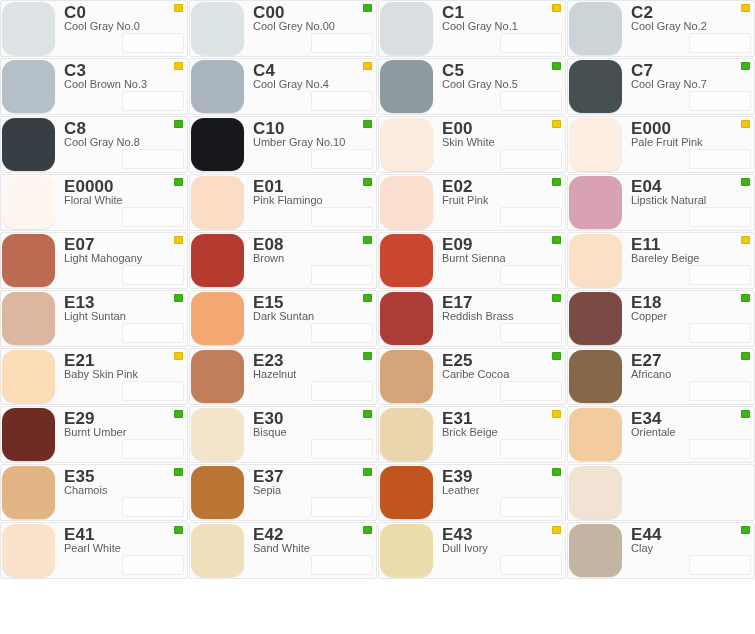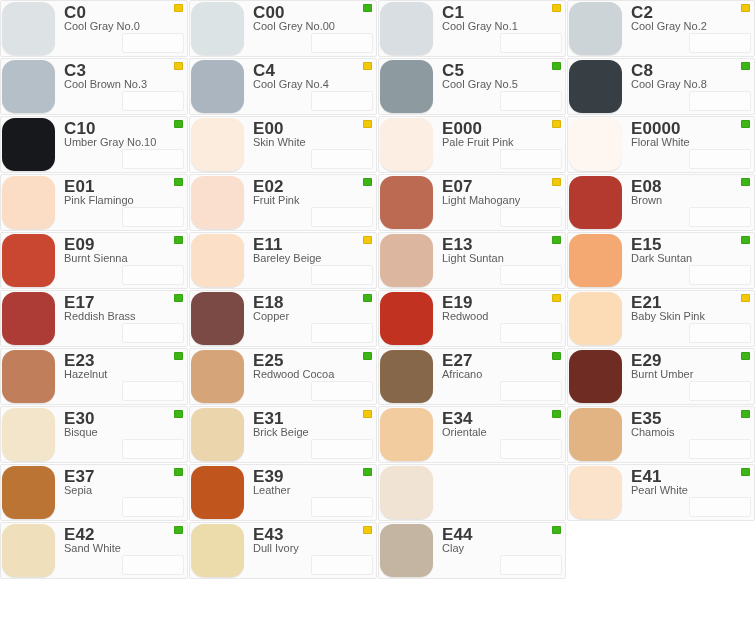--- a/index.html
+++ b/index.html
@@ -142,20 +142,29 @@
     <div class="card">
       <div class="swatch" style="background: rgb(141, 154, 160);"></div>
       <div class="info">
         <div class="code">C5</div>
         <div class="cname">Cool Gray No.5</div>
         <div class="badge" style="background: rgb(60, 181, 21);"></div>
         <div class="placeholder"></div>
       </div>
     </div>
     <div class="card">
+      <div class="swatch" style="background: rgb(70, 79, 82);"></div>
+      <div class="info">
+        <div class="code">C7</div>
+        <div class="cname">Cool Gray No.7</div>
+        <div class="badge" style="background: rgb(60, 181, 21);"></div>
+        <div class="placeholder"></div>
+      </div>
+    </div>
+    <div class="card">
       <div class="swatch" style="background: rgb(55, 63, 68);"></div>
       <div class="info">
         <div class="code">C8</div>
         <div class="cname">Cool Gray No.8</div>
         <div class="badge" style="background: rgb(60, 181, 21);"></div>
         <div class="placeholder"></div>
       </div>
     </div>
     <div class="card">
       <div class="swatch" style="background: rgb(22, 24, 27);"></div>
@@ -205,20 +214,29 @@
     <div class="card">
       <div class="swatch" style="background: rgb(251, 223, 206);"></div>
       <div class="info">
         <div class="code">E02</div>
         <div class="cname">Fruit Pink</div>
         <div class="badge" style="background: rgb(60, 181, 21);"></div>
         <div class="placeholder"></div>
       </div>
     </div>
     <div class="card">
+      <div class="swatch" style="background: rgb(217, 162, 178);"></div>
+      <div class="info">
+        <div class="code">E04</div>
+        <div class="cname">Lipstick Natural</div>
+        <div class="badge" style="background: rgb(60, 181, 21);"></div>
+        <div class="placeholder"></div>
+      </div>
+    </div>
+    <div class="card">
       <div class="swatch" style="background: rgb(189, 106, 83);"></div>
       <div class="info">
         <div class="code">E07</div>
         <div class="cname">Light Mahogany</div>
         <div class="badge" style="background: rgb(242, 200, 7);"></div>
         <div class="placeholder"></div>
       </div>
     </div>
     <div class="card">
       <div class="swatch" style="background: rgb(180, 57, 47);"></div>
@@ -277,29 +295,20 @@
     <div class="card">
       <div class="swatch" style="background: rgb(124, 74, 68);"></div>
       <div class="info">
         <div class="code">E18</div>
         <div class="cname">Copper</div>
         <div class="badge" style="background: rgb(60, 181, 21);"></div>
         <div class="placeholder"></div>
       </div>
     </div>
     <div class="card">
-      <div class="swatch" style="background: rgb(193, 50, 33);"></div>
-      <div class="info">
-        <div class="code">E19</div>
-        <div class="cname">Redwood</div>
-        <div class="badge" style="background: rgb(242, 200, 7);"></div>
-        <div class="placeholder"></div>
-      </div>
-    </div>
-    <div class="card">
       <div class="swatch" style="background: rgb(252, 220, 183);"></div>
       <div class="info">
         <div class="code">E21</div>
         <div class="cname">Baby Skin Pink</div>
         <div class="badge" style="background: rgb(242, 200, 7);"></div>
         <div class="placeholder"></div>
       </div>
     </div>
     <div class="card">
       <div class="swatch" style="background: rgb(193, 126, 90);"></div>
@@ -307,21 +316,21 @@
         <div class="code">E23</div>
         <div class="cname">Hazelnut</div>
         <div class="badge" style="background: rgb(60, 181, 21);"></div>
         <div class="placeholder"></div>
       </div>
     </div>
     <div class="card">
       <div class="swatch" style="background: rgb(214, 164, 121);"></div>
       <div class="info">
         <div class="code">E25</div>
-        <div class="cname">Redwood Cocoa</div>
+        <div class="cname">Caribe Cocoa</div>
         <div class="badge" style="background: rgb(60, 181, 21);"></div>
         <div class="placeholder"></div>
       </div>
     </div>
     <div class="card">
       <div class="swatch" style="background: rgb(135, 103, 74);"></div>
       <div class="info">
         <div class="code">E27</div>
         <div class="cname">Africano</div>
         <div class="badge" style="background: rgb(60, 181, 21);"></div>

